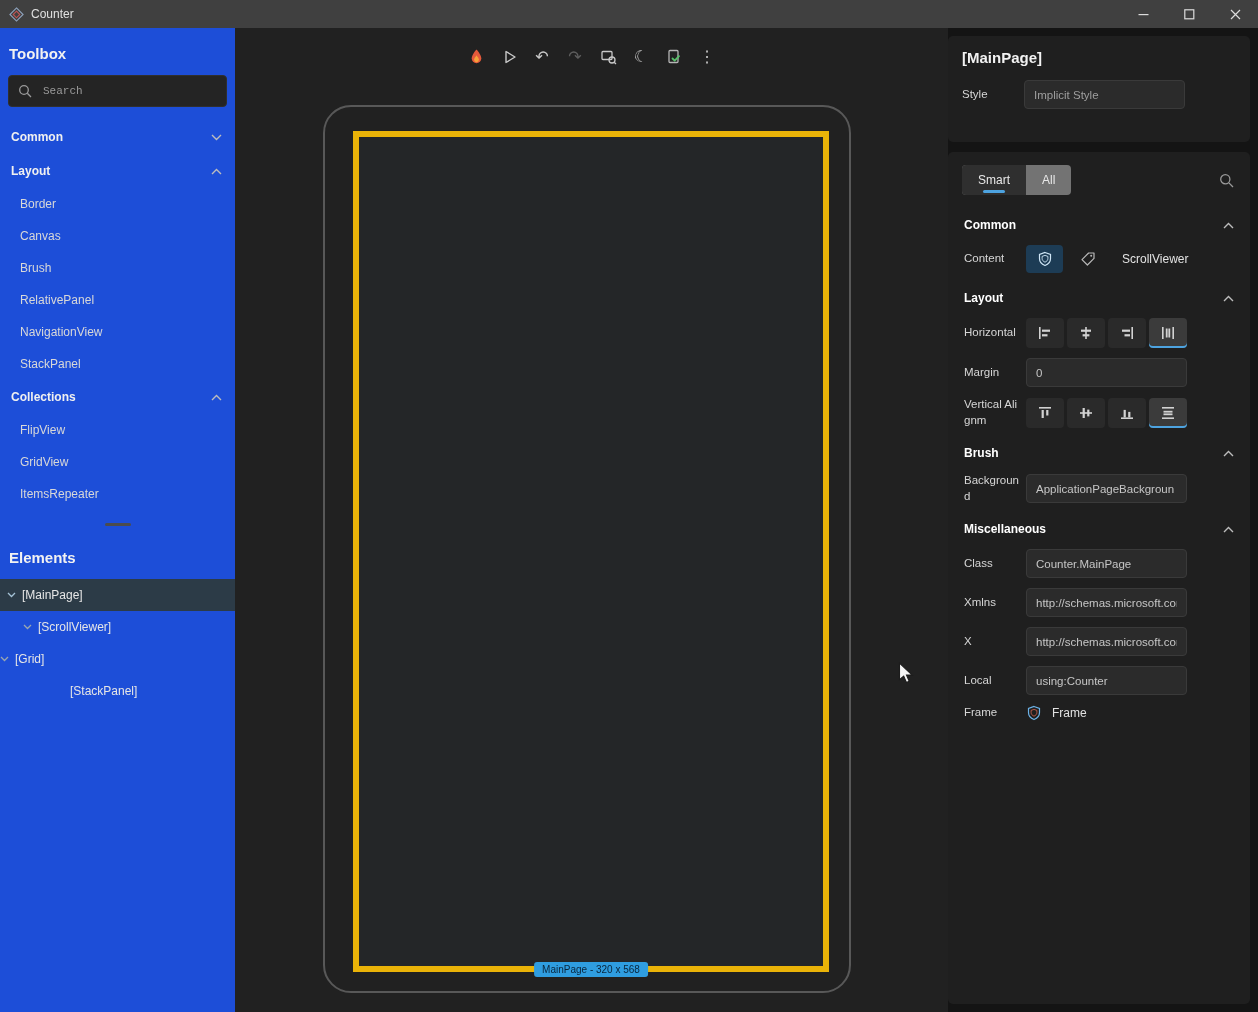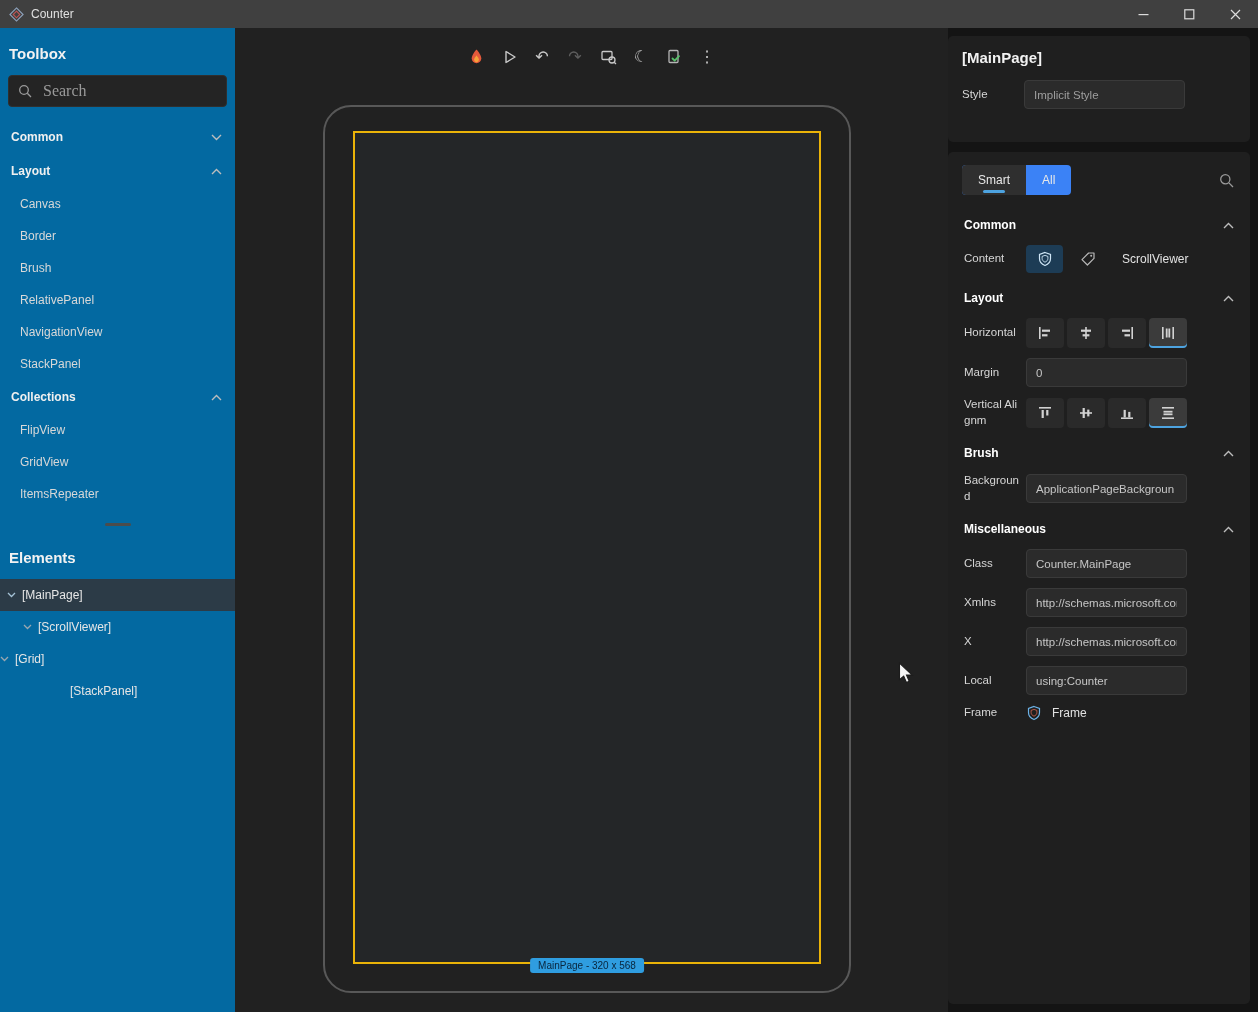--- a/index.html
+++ b/index.html
@@ -11,55 +11,55 @@
   svg{display:block}
 
   
   .titlebar{position:absolute;top:0;left:0;right:0;height:28px;background:#404040;display:flex;align-items:center;z-index:9}
   .tb-left{display:flex;align-items:center;gap:7px;padding-left:9px}
   .tb-title{font-size:12px;color:#e0e0e0}
   .win-controls{margin-left:auto;display:flex;height:100%}
   .wbtn{width:46px;height:100%;display:flex;align-items:center;justify-content:center;cursor:default}
 
   
-  .sidebar{position:absolute;top:28px;left:0;width:235px;bottom:0;background:#0369a1;display:flex;flex-direction:column;overflow:hidden}
+  .sidebar{position:absolute;top:28px;left:0;width:235px;bottom:0;background:#1d4ed8;display:flex;flex-direction:column;overflow:hidden}
   .panel-title{font-size:15px;font-weight:700;color:#f2f2f2;padding:17px 9px 13px;flex:none}
   .searchbox{margin:0 8px 13px;height:30px;background:#242424;border:1px solid #2f2f2f;border-radius:4px;display:flex;align-items:center;padding:0 9px;gap:9px;flex:none}
-  .searchbox input{background:transparent;border:0;outline:0;color:#cfcfcf;font-size:16px;width:100%;font-family:Liberation Serif, serif}
+  .searchbox input{background:transparent;border:0;outline:0;color:#cfcfcf;font-size:11px;width:100%;font-family:Liberation Mono, monospace}
   .searchbox input::placeholder{color:#9a9a9a}
   .section-row{height:34px;flex:none;display:flex;align-items:center;justify-content:space-between;padding:0 13px 0 11px;font-size:12px;font-weight:700;color:#f0f0f0}
   .tool-item{height:32px;flex:none;display:flex;align-items:center;padding-left:20px;font-size:12px;color:#d8d8d8}
   .splitter{height:16px;flex:none;display:flex;align-items:center;justify-content:center;margin-top:6px}
   .grip{width:26px;height:3px;border-radius:2px;background:#4c4c4c}
   .tree-row{height:32px;flex:none;display:flex;align-items:center;font-size:12px;color:#e6e6e6;gap:6px;box-sizing:border-box}
   .tree-row.selected{background:#2c3b47}
 
   
   .center{position:absolute;top:28px;left:235px;width:713px;bottom:0;background:#212121;overflow:hidden}
   .canvas-toolbar{position:absolute;top:16px;left:50%;transform:translateX(-50%);display:flex;align-items:center;gap:7px}
   .ctb-btn{width:26px;height:26px;display:flex;align-items:center;justify-content:center;border-radius:4px;color:#c8c8c8;font-size:16px;line-height:1}
   .ctb-btn.disabled{color:#5e5e5e}
   .device{position:absolute;left:88px;top:77px;width:524px;height:884px;border:2px solid #585858;border-radius:28px}
-  .page{position:absolute;left:118px;top:103px;width:464px;height:829px;background:#242628;border:2px solid #eab308}
+  .page{position:absolute;left:118px;top:103px;width:464px;height:829px;background:#242628;border:6px solid #eab308}
   .badge{position:absolute;left:50%;bottom:-11px;transform:translateX(-50%);background:#2f9de0;color:#09253c;font-size:10px;padding:2px 8px;border-radius:3px;white-space:nowrap}
   .cursor{position:absolute;left:663px;top:634px;pointer-events:none;z-index:8}
 
   
   .inspector{position:absolute;top:28px;left:948px;right:8px;bottom:8px;display:flex;flex-direction:column;gap:10px;padding-top:8px;box-sizing:border-box}
   .card{background:#1f1f1f;border-radius:5px}
   .card.head{height:106px;box-sizing:border-box;padding:13px 14px;flex:none}
   .insp-title{font-size:15px;font-weight:700;color:#f2f2f2;margin-bottom:14px}
   .card.main{flex:1;padding:10px 0 12px;overflow:hidden}
   .prow{display:flex;align-items:center;padding:5px 16px;gap:6px}
   .prow.tight{padding:0}
   .row-label{width:56px;min-width:56px;font-size:11.5px;color:#d6d6d6;word-break:break-all;line-height:1.35}
   .tinput{width:161px;height:29px;background:#2b2b2b;border:1px solid #3a3a3a;border-radius:4px;color:#c6c6c6;font-size:11.5px;padding:0 9px;box-sizing:border-box;font-family:inherit;outline:none;white-space:nowrap;overflow:hidden}
   .tinput.dim{color:#9e9e9e}
   .tabs-row{display:flex;align-items:center;padding:3px 14px 10px}
-  .tabs{display:flex;background:#3b82f6;border-radius:4px;overflow:hidden}
+  .tabs{display:flex;background:#737373;border-radius:4px;overflow:hidden}
   .tab{padding:8px 16px;font-size:12px;color:#e8e8e8;position:relative}
   .tab.active{background:#2f2f2f}
   .tab.active::after{content:"";position:absolute;left:50%;transform:translateX(-50%);bottom:2px;width:22px;height:3px;background:#4da3e0;border-radius:2px}
   .tabs-search{margin-left:auto;padding-right:2px}
   .sec-head{display:flex;align-items:center;justify-content:space-between;padding:13px 16px 8px;font-size:12px;font-weight:700;color:#ffffff}
   .igroup{display:flex;gap:3px;width:161px}
   .ibtn{flex:1;height:30px;background:#2a2a2a;border-radius:4px;display:flex;align-items:center;justify-content:center}
   .ibtn.sel{background:#3b3b3b;box-shadow:inset 0 -2px 0 #4da3e0}
   .ibtn svg,.align-glyph rect{fill:#d2d2d2}
   .cbtn{width:37px;height:28px;border-radius:4px;display:flex;align-items:center;justify-content:center}
@@ -122,22 +122,22 @@
   </div>
 
   <div class="section-row">
     <span>Layout</span>
     <span>
         <svg width="11" height="7" viewBox="0 0 11 7">
           <path d="M1 6l4.5-4.5L10 6" fill="none" stroke="#bdbdbd" stroke-width="1.4"></path>
         </svg>
       </span>
   </div>
+  <div class="tool-item">Border</div>
   <div class="tool-item">Canvas</div>
-  <div class="tool-item">Border</div>
   <div class="tool-item">Brush</div>
   <div class="tool-item">RelativePanel</div>
   <div class="tool-item">NavigationView</div>
   <div class="tool-item">StackPanel</div>
 
   <div class="section-row">
     <span>Collections</span>
     <span>
         <svg width="11" height="7" viewBox="0 0 11 7">
           <path d="M1 6l4.5-4.5L10 6" fill="none" stroke="#bdbdbd" stroke-width="1.4"></path>

